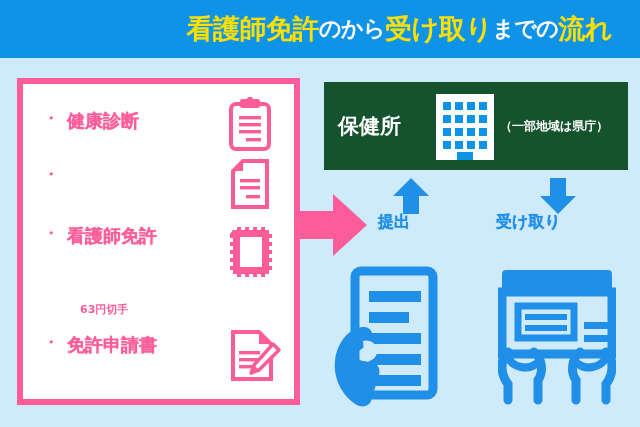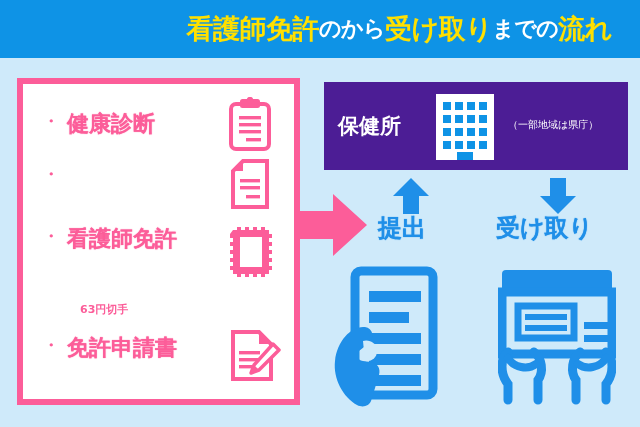--- a/index.html
+++ b/index.html
@@ -32,21 +32,21 @@
     background:#ffffff;border:6px solid #fc5d99;box-sizing:border-box;
   }
   .doc-row{
     position:absolute;display:flex;align-items:center;
   }
   .bullet{
     color:#fc5d99;font-size:20px;line-height:1;margin-right:6px;
     transform:translateY(-3px);
   }
   .doc-label{
-    color:#fc5d99;font-weight:bold;font-size:22px;letter-spacing:0px;
+    color:#fc5d99;font-weight:bold;font-size:18px;letter-spacing:0px;
     white-space:nowrap;
     text-shadow:0 0 1px #fc5d99;
   }
   .doc-sub{
     position:absolute;color:#fc5d99;font-weight:bold;font-size:19px;
     white-space:nowrap;
   }
   .doc-note{
     position:absolute;color:#fc5d99;font-weight:bold;font-size:11px;
     line-height:1.35;white-space:nowrap;
@@ -55,36 +55,36 @@
   .icon-box{position:absolute;}
 
   
   .pink-arrow{
     position:absolute;left:299px;top:194px;width:68px;height:62px;
   }
 
   
   .hc-box{
     position:absolute;left:324px;top:82px;width:304px;height:88px;
-    background:#4c1d95;
+    background:#14532d;
   }
   .hc-label{
     position:absolute;left:14px;top:30px;
     color:#ffffff;font-weight:bold;font-size:21px;white-space:nowrap;
   }
   .hc-note{
-    position:absolute;left:184px;top:36px;
-    color:#ffffff;font-weight:normal;font-size:10px;white-space:nowrap;
+    position:absolute;left:176px;top:36px;
+    color:#ffffff;font-weight:bold;font-size:12px;white-space:nowrap;
   }
   .hc-building{position:absolute;left:104px;top:8px;}
 
   
   .flow-arrow{position:absolute;}
   .flow-label{
-    position:absolute;color:#1f8fe8;font-weight:bold;font-size:24px;
+    position:absolute;color:#1f8fe8;font-weight:bold;font-size:16px;
     white-space:nowrap;text-shadow:0 0 1px #1f8fe8;
   }
 
   .scene-icon{position:absolute;}
 </style>
 </head>
 <body>
 
 <div class="header">
   <div class="header-title">

